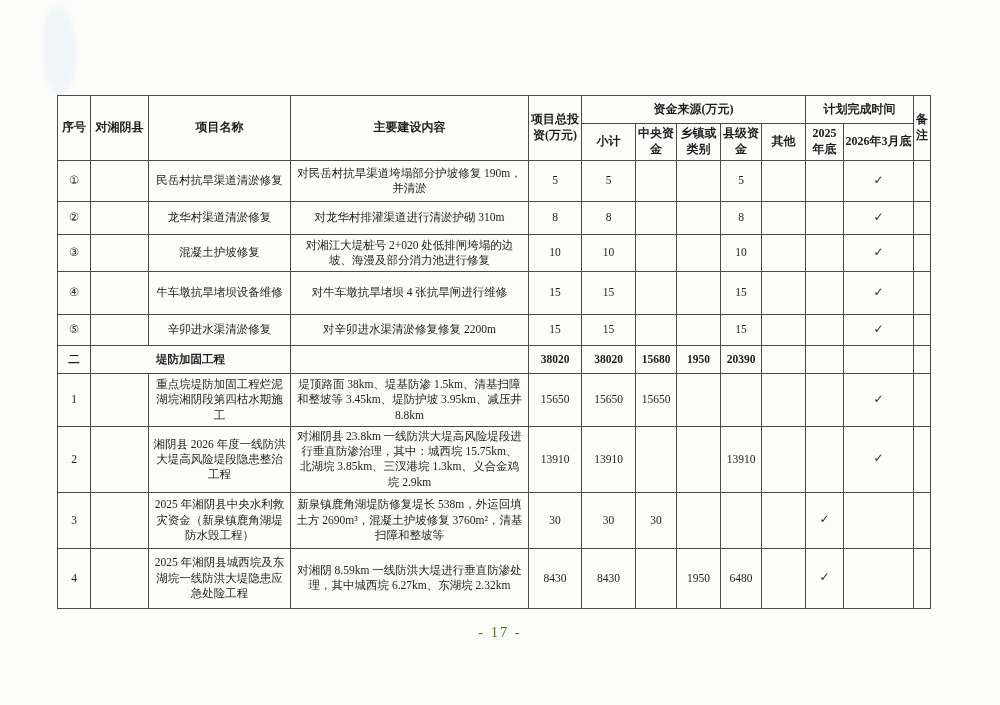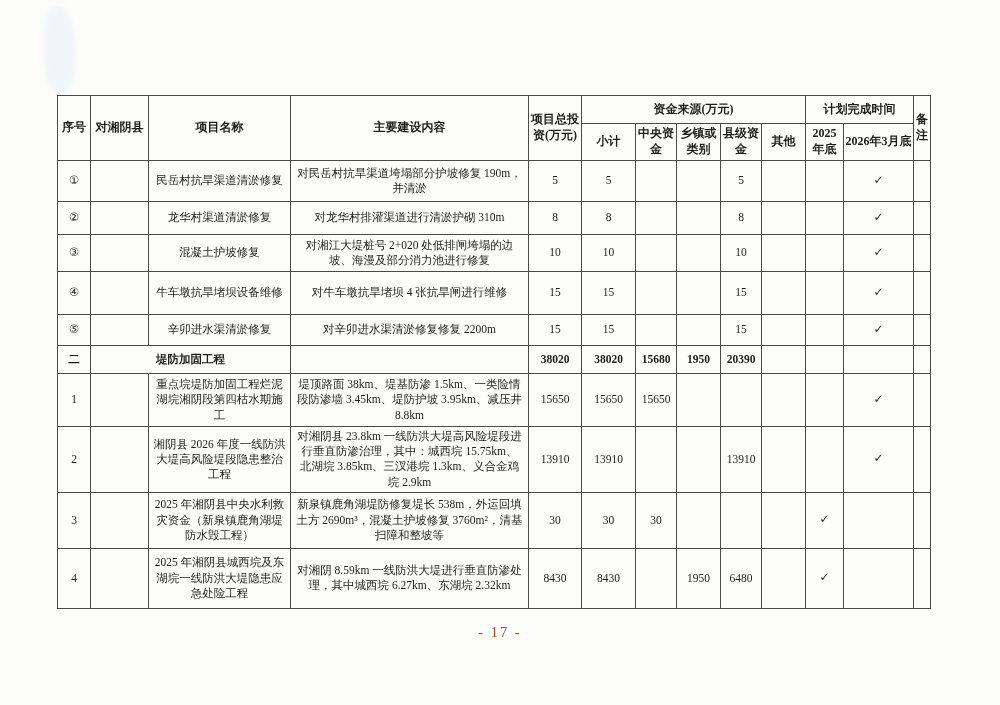--- a/index.html
+++ b/index.html
@@ -74,21 +74,21 @@
     font-weight: bold;
   }
   .page-footer {
     position: absolute;
     left: 0;
     right: 0;
     top: 624px;
     text-align: center;
     font-size: 14.5px;
     letter-spacing: 2px;
-    color: #c2410c;
+    color: #4d7c0f;
   }
 </style>
 </head>
 <body>
 
 <div class="page">
   <div class="scan-artifact"></div>
 
   <table class="doc-table">
     <colgroup>
@@ -214,21 +214,21 @@
           <td class="col-county">20390</td>
           <td class="col-other"></td>
           <td class="col-by_2025"></td>
           <td class="col-by_2026"></td>
           <td class="col-remark"></td>
         </tr>
         <tr>
           <td class="col-serial">1</td>
           <td class="col-township"></td>
           <td class="col-project">重点垸堤防加固工程烂泥湖垸湘阴段第四枯水期施工</td>
-          <td class="col-content">堤顶路面 38km、堤基防渗 1.5km、一类险情段防渗墙 3.45km、堤防护坡 3.95km、减压井 8.8km</td>
+          <td class="col-content">堤顶路面 38km、堤基防渗 1.5km、清基扫障和整坡等 3.45km、堤防护坡 3.95km、减压井 8.8km</td>
           <td class="col-investment">15650</td>
           <td class="col-subtotal">15650</td>
           <td class="col-central">15650</td>
           <td class="col-provincial"></td>
           <td class="col-county"></td>
           <td class="col-other"></td>
           <td class="col-by_2025"></td>
           <td class="col-by_2026">✓</td>
           <td class="col-remark"></td>
         </tr>

